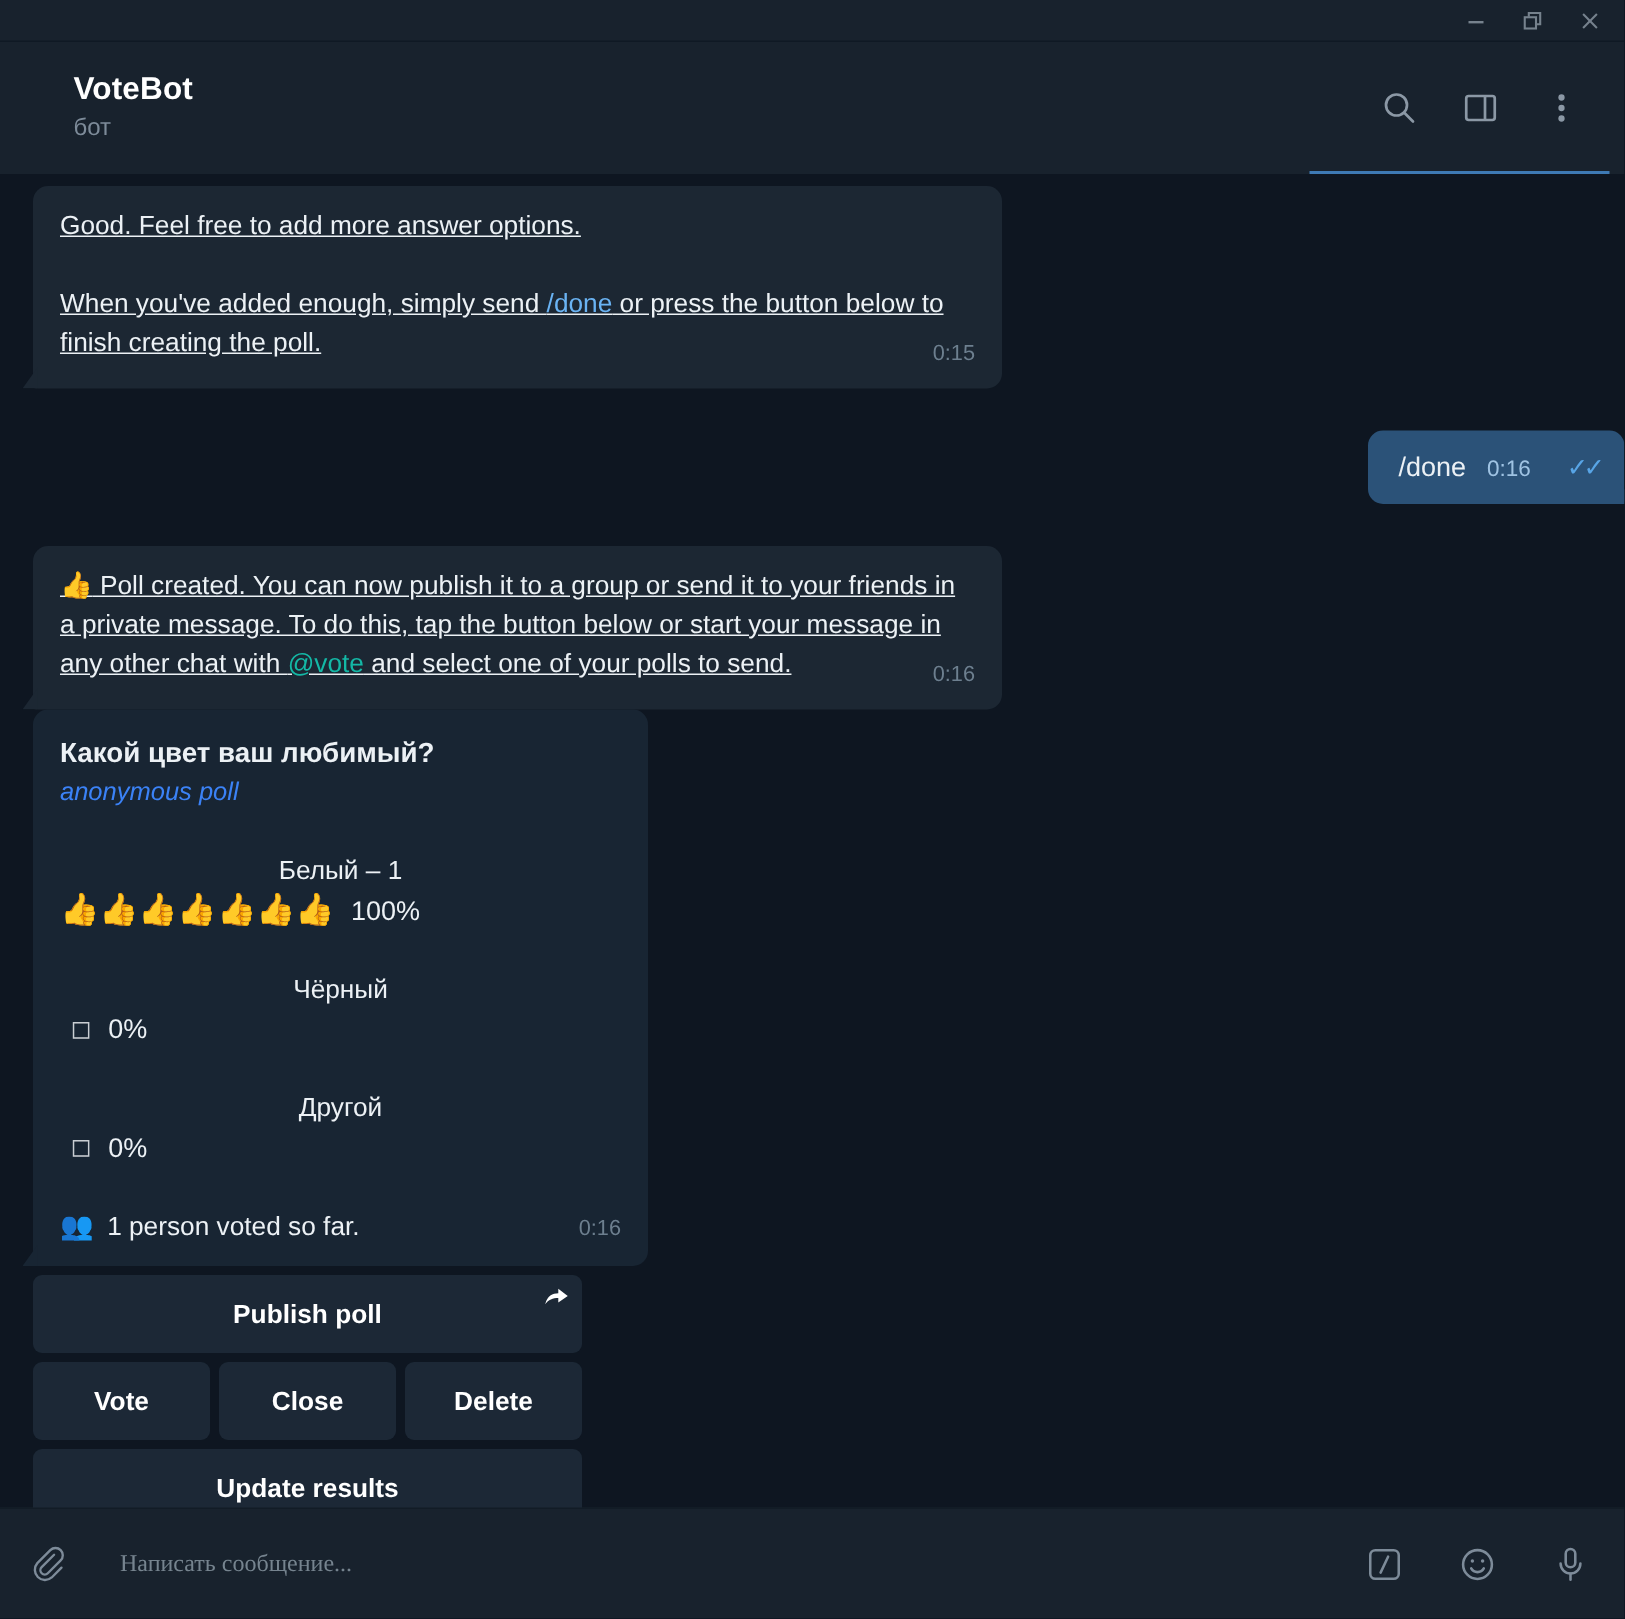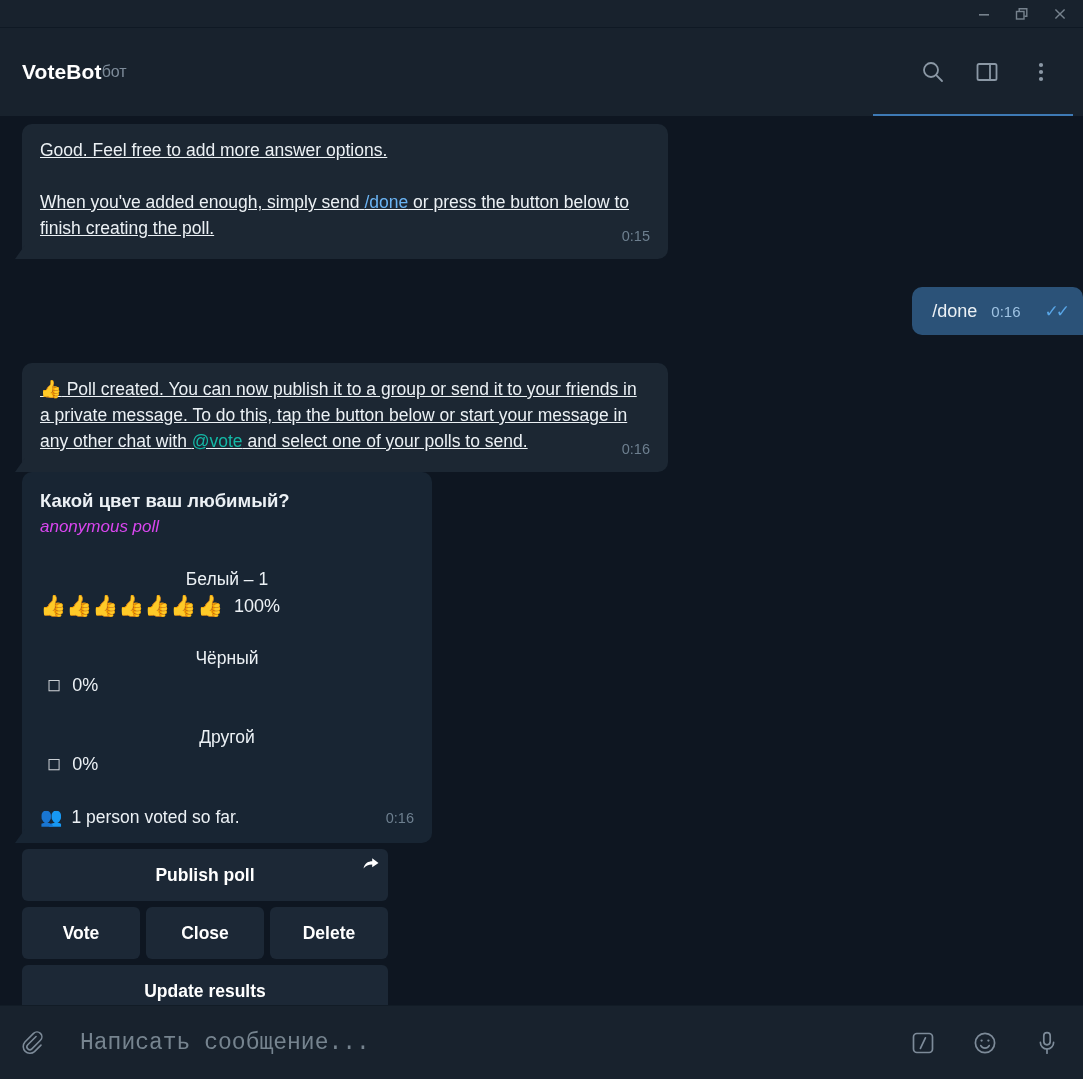--- a/index.html
+++ b/index.html
@@ -32,21 +32,21 @@
   .winbtn svg { display: block; }
 
   
   .header {
     height: 88px; flex: 0 0 88px;
     background: #18222d;
     display: flex; align-items: center;
     padding: 0 18px 0 22px;
     position: relative;
   }
-  .header-texts { display: flex; flex-direction: row; justify-content: flex-start; flex: 1; }
+  .header-texts { display: flex; flex-direction: column; justify-content: flex-start; flex: 1; margin-left: 27px; }
   .chat-title {
     color: #ffffff; font-size: 21px; font-weight: bold;
     letter-spacing: .1px; line-height: 26px;
   }
   .chat-status {
     color: #7d8b99; font-size: 16px; line-height: 22px; margin-top: 2px;
   }
   .header-actions { display: flex; align-items: center; gap: 26px; padding-right: 10px; }
   .hicon { width: 28px; height: 28px; color: #8b98a5; display: flex; align-items: center; justify-content: center; }
   .header-underline {
@@ -119,21 +119,21 @@
     color: #ecf1f5;
     position: relative;
   }
   .poll-card::after {
     content: ""; position: absolute; left: -7px; bottom: 0;
     width: 10px; height: 14px;
     background: #182533;
     clip-path: polygon(100% 0, 100% 100%, 0 100%);
   }
   .poll-q { font-size: 18.5px; font-weight: bold; line-height: 26px; }
-  .poll-sub { font-size: 17px; font-style: italic; line-height: 26px; color: #d946ef; }
+  .poll-sub { font-size: 17px; font-style: italic; line-height: 26px; color: #3b82f6; }
   .poll-opt { margin-top: 26px; text-align: center; }
   .poll-opt-label { font-size: 17.5px; line-height: 26px; }
   .poll-bar { display: flex; align-items: center; gap: 2px; margin-top: 1px; }
   .poll-emoji { font-size: 21px; line-height: 26px; letter-spacing: 0; }
   .poll-box { font-size: 17px; line-height: 26px; color: #c9ced3; padding-left: 7px; }
   .poll-pct { font-size: 18px; line-height: 26px; margin-left: 9px; }
   .poll-footer {
     margin-top: 26px;
     display: flex; align-items: baseline;
     font-size: 17.5px; line-height: 26px;
@@ -167,22 +167,22 @@
     background: #18222d;
     display: flex; align-items: center;
     padding: 0 20px 0 18px;
     border-top: 1px solid #121c26;
   }
   .attach { color: #7d8b99; width: 34px; height: 34px; display: flex; align-items: center; justify-content: center; }
   .msg-input {
     flex: 1;
     background: transparent; border: none; outline: none;
     color: #e6edf4;
-    font-family: Liberation Mono, monospace;
-    font-size: 23px;
+    font-family: Liberation Serif, serif;
+    font-size: 16px;
     margin-left: 28px;
   }
   .msg-input::placeholder { color: #76848f; }
   .composer-actions { display: flex; align-items: center; gap: 30px; }
   .cicon { width: 32px; height: 32px; color: #7d8b99; display: flex; align-items: center; justify-content: center; }
 </style>
 </head>
 <body>
 
 <div class="app">

